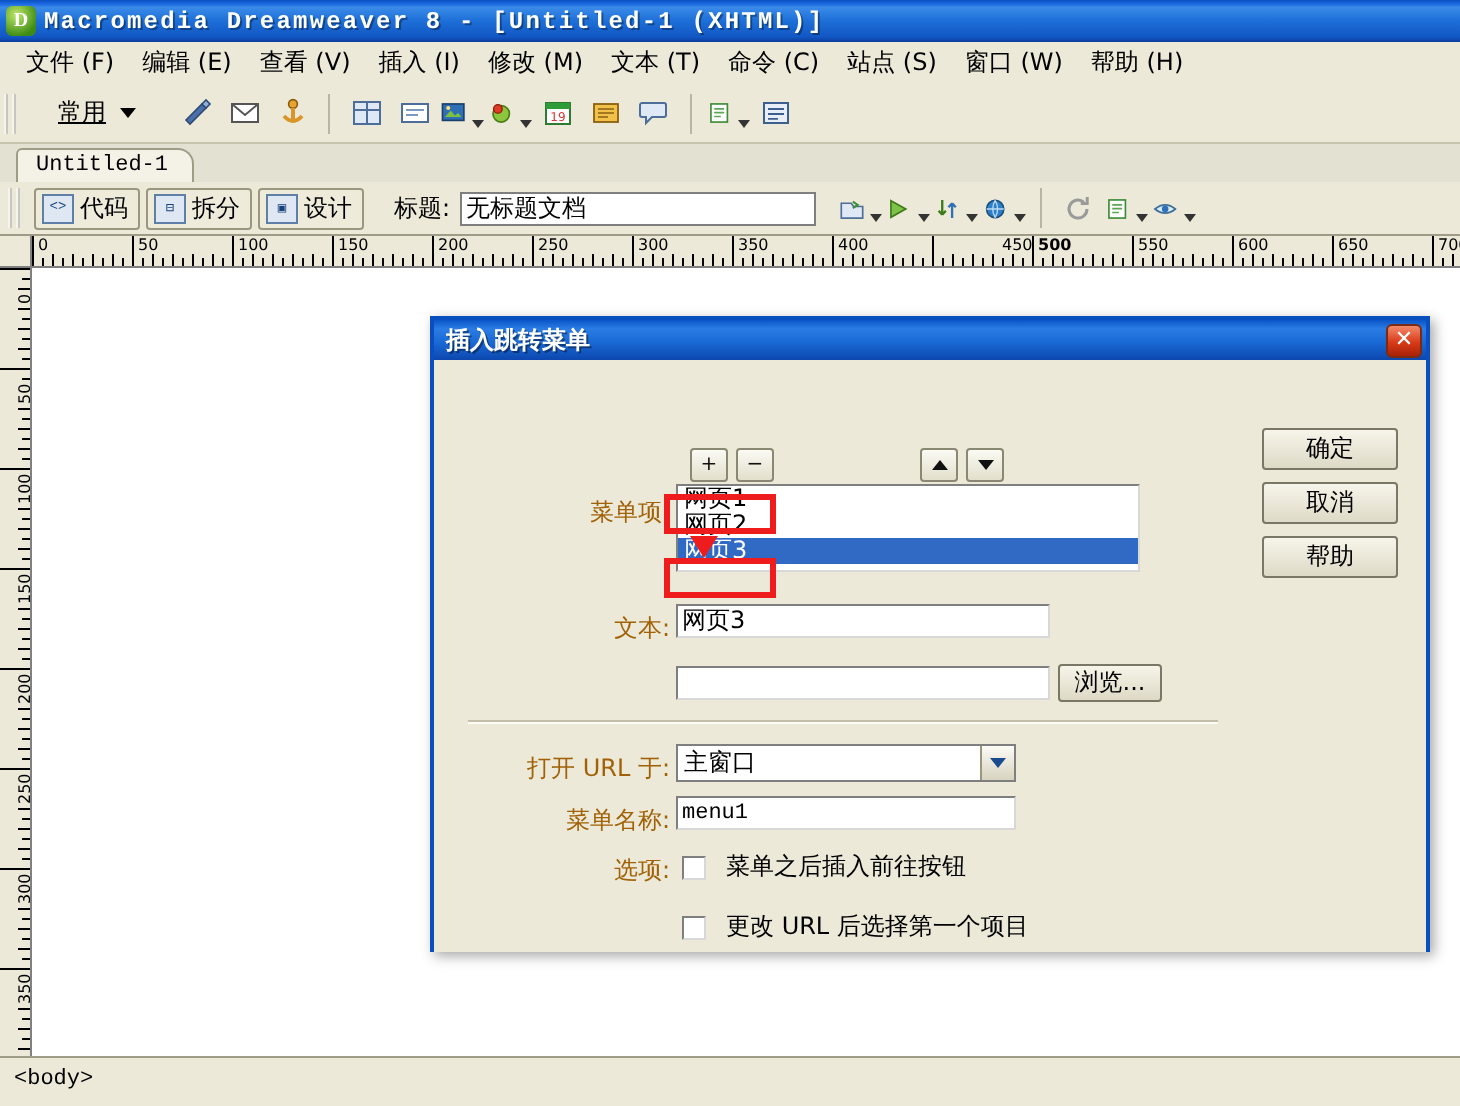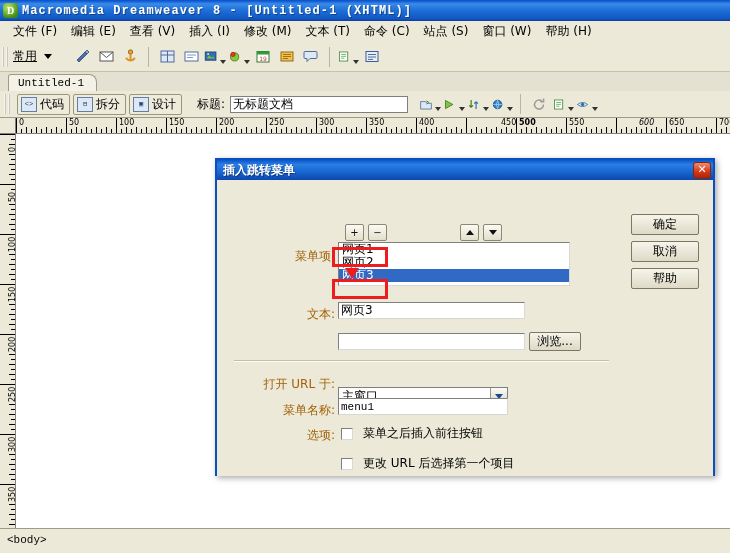--- a/index.html
+++ b/index.html
@@ -44,21 +44,21 @@
 
   
   .toolbar{
     position:absolute;left:0;top:42px;width:730px;height:30px;
     background:#ece9d8;border-bottom:1px solid #c6c2ab;
     display:flex;align-items:center;box-sizing:border-box;
   }
   .tb-grip{width:7px;height:20px;margin-left:2px;
     background:repeating-linear-gradient(to right,#fff 0 1px,#aaa 1px 2px,transparent 2px 4px);
     opacity:.55;}
-  .tb-cat{display:flex;align-items:center;margin-left:4px;margin-right:18px;text-decoration:underline;}
+  .tb-cat{display:flex;align-items:center;margin-left:20px;margin-right:18px;text-decoration:underline;}
   .tb-cat span{font-size:12px;font-family:"DejaVu Sans",sans-serif;}
   .caret{width:0;height:0;border-left:4px solid transparent;border-right:4px solid transparent;
          border-top:5px solid #000;margin-left:7px;}
   .mini-caret{width:0;height:0;border-left:3px solid transparent;border-right:3px solid transparent;
          border-top:4px solid #333;margin-left:2px;align-self:flex-end;margin-bottom:4px;}
   .tb-sep{width:1px;height:20px;background:#b9b5a0;margin:0 6px;}
   .tbtn{width:22px;height:22px;display:flex;align-items:center;justify-content:center;
         margin:0 1px;position:relative;}
   .ico{width:17px;height:15px;position:relative;display:block;}
 
@@ -550,21 +550,21 @@
       <div class="rlabel" style="left: 102px; top: 1px;">100</div>
       <div class="rlabel" style="left: 152px; top: 1px;">150</div>
       <div class="rlabel" style="left: 202px; top: 1px;">200</div>
       <div class="rlabel" style="left: 252px; top: 1px;">250</div>
       <div class="rlabel" style="left: 302px; top: 1px;">300</div>
       <div class="rlabel" style="left: 352px; top: 1px;">350</div>
       <div class="rlabel" style="left: 402px; top: 1px;">400</div>
       <div class="rlabel" style="left: 452px; top: 1px; margin-left: 32px;">450</div>
       <div class="rlabel" style="left: 502px; top: 1px; font-weight: bold;">500</div>
       <div class="rlabel" style="left: 552px; top: 1px;">550</div>
-      <div class="rlabel" style="left: 622px; top: 1px; font-style: italic;">600</div>
+      <div class="rlabel" style="left: 602px; top: 1px;">600</div>
       <div class="rlabel" style="left: 652px; top: 1px;">650</div>
       <div class="rlabel" style="left: 702px; top: 1px;">700</div>
     </div>
   <div class="vruler" id="vruler">
       <div class="tick" style="top: 0px; height: 1px; width: 15px; right: 0px;"></div>
       <div class="tick" style="top: 5px; height: 1px; width: 4px; right: 0px;"></div>
       <div class="tick" style="top: 10px; height: 1px; width: 6px; right: 0px;"></div>
       <div class="tick" style="top: 15px; height: 1px; width: 4px; right: 0px;"></div>
       <div class="tick" style="top: 20px; height: 1px; width: 6px; right: 0px;"></div>
       <div class="tick" style="top: 25px; height: 1px; width: 4px; right: 0px;"></div>
@@ -689,21 +689,21 @@
 
       <div class="lbl" style="position:absolute;left:58px;top:126px;width:60px;">文本:</div>
       <input class="sunkfield" style="position: absolute; left: 121px; top: 122px; width: 187px; height: 17px;" value="网页3">
 
       <input class="sunkfield" style="position: absolute; left: 121px; top: 153px; width: 187px; height: 17px;" value="">
       <div class="browsebtn" style="position:absolute;left:312px;top:152px;">浏览...</div>
 
       <div class="hr" style="position:absolute;left:17px;top:180px;width:375px;"></div>
 
       <div class="lbl" style="position:absolute;left:38px;top:196px;width:80px;">打开 URL 于:</div>
-      <div class="combo" style="position:absolute;left:121px;top:207px;">
+      <div class="combo" style="position:absolute;left:121px;top:192px;">
         <span>主窗口</span>
         <span class="arrow">
             <i></i>
           </span>
       </div>
 
       <div class="lbl" style="position:absolute;left:48px;top:222px;width:70px;">菜单名称:</div>
       <input class="sunkfield" style="position: absolute; left: 121px; top: 218px; width: 170px; height: 17px; font-family: &quot;Liberation Mono&quot;, &quot;DejaVu Sans Mono&quot;, monospace; font-size: 11px;" value="menu1">
 
       <div class="lbl" style="position:absolute;left:58px;top:247px;width:60px;">选项:</div>

